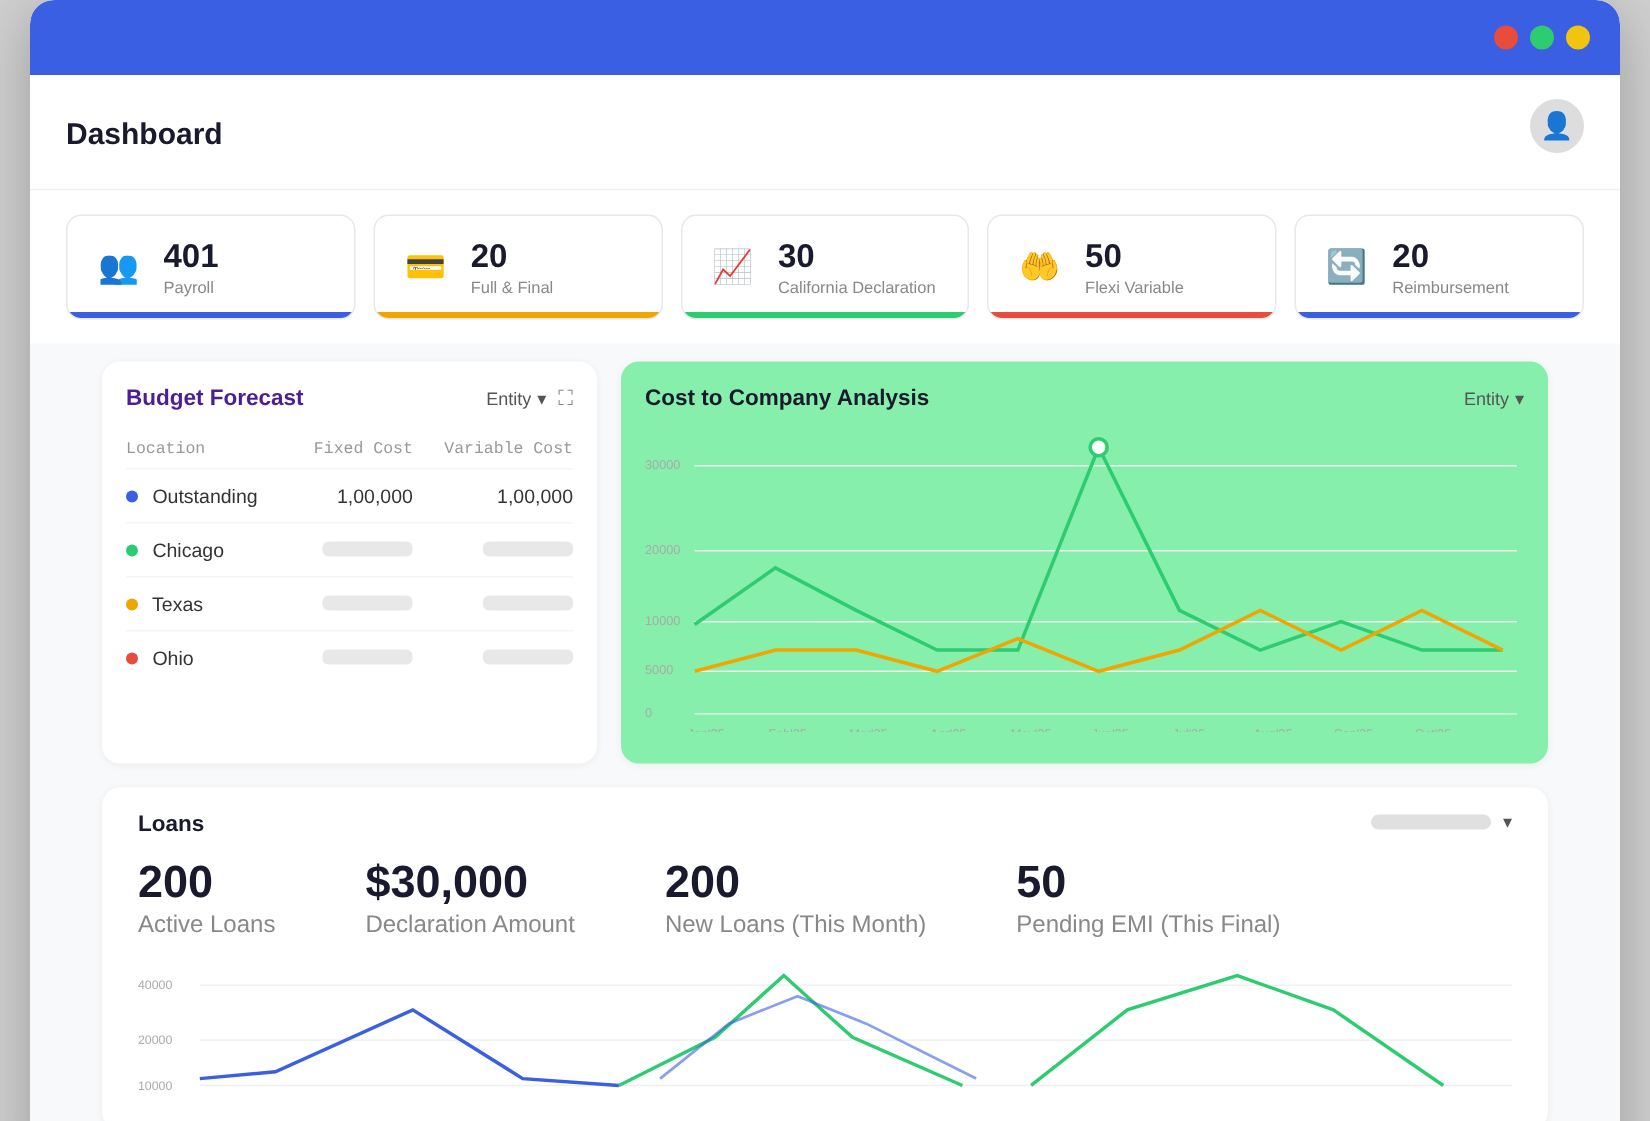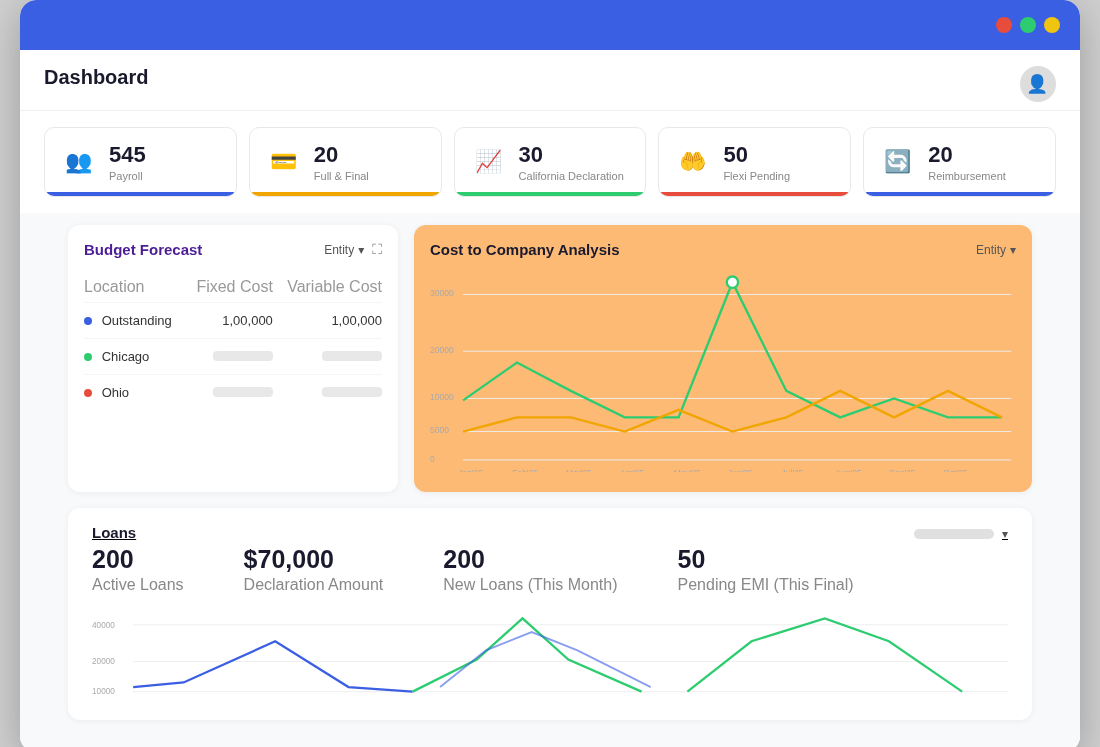--- a/index.html
+++ b/index.html
@@ -38,23 +38,23 @@
     .btn-red { background: #e74c3c; }
     .btn-green { background: #2ecc71; }
     .btn-yellow { background: #f1c40f; }
     .content {
       background: #ffffff;
       margin: 0;
       padding: 0;
     }
     .header {
       background: #fff;
-      padding: 16px 24px 8px;
-      display: flex;
-      align-items: flex-start;
+      padding: 16px 24px 24px;
+      display: flex;
+      align-items: flex-end;
       justify-content: space-between;
       border-bottom: 1px solid #f0f0f0;
     }
     .header-title {
       font-size: 20px;
       font-weight: 700;
       color: #1a1a2e;
     }
     .avatar {
       width: 36px; height: 36px;
@@ -155,25 +155,26 @@
       background: none; border: none;
       cursor: pointer;
       color: #888;
       font-size: 14px;
     }
     .budget-table {
       width: 100%;
       border-collapse: collapse;
     }
     .budget-table th {
-      font-size: 16px;
+      font-size: 11px;
       color: #999;
       text-align: left;
       padding: 6px 0;
       font-weight: 500;
+      font-family: Liberation Mono, monospace;
     }
     .budget-table th:not(:first-child) {
       text-align: right;
     }
     .budget-table td {
       padding: 10px 0;
       font-size: 13px;
       color: #333;
       border-top: 1px solid #f5f5f5;
     }
@@ -187,21 +188,21 @@
       margin-right: 6px;
     }
     .skeleton {
       display: inline-block;
       background: #e8e8e8;
       border-radius: 4px;
       height: 10px;
     }
     .chart-card {
       flex: 1;
-      background: #fdba74;
+      background: #86efac;
       border-radius: 12px;
       padding: 16px;
       box-shadow: 0 1px 6px rgba(0,0,0,0.06);
     }
     .chart-title {
       font-size: 15px;
       font-weight: 700;
       color: #1a1a2e;
     }
     .chart-area {
@@ -213,37 +214,36 @@
     }
     .loans-card {
       background: #fff;
       border-radius: 12px;
       padding: 16px 24px;
       margin: 0 24px 16px;
       box-shadow: 0 1px 6px rgba(0,0,0,0.06);
     }
     .loans-header {
       display: flex;
-      align-items: flex-end;
+      align-items: flex-start;
       justify-content: space-between;
-      margin-bottom: 4px;
-      text-decoration: underline;
+      margin-bottom: 14px;
     }
     .loans-title {
       font-size: 15px;
       font-weight: 700;
       color: #1a1a2e;
     }
     .loans-stats {
       display: flex;
       gap: 60px;
       margin-bottom: 16px;
     }
     .loan-stat-number {
-      font-size: 25px;
+      font-size: 30px;
       font-weight: 700;
       color: #1a1a2e;
     }
     .loan-stat-label {
       font-size: 16px;
       color: #888;
       margin-top: 2px;
     }
     .loans-chart-area {
       width: 100%;
@@ -264,21 +264,21 @@
 
     <div class="header">
       <span class="header-title">Dashboard</span>
       <div class="avatar">👤</div>
     </div>
 
     <div class="stat-cards" id="stat-cards-container">
     <div class="stat-card">
       <div class="stat-icon">👥</div>
       <div class="stat-info">
-        <div class="stat-number">545</div>
+        <div class="stat-number">401</div>
         <div class="stat-label">Payroll</div>
       </div>
       <div class="stat-card-bottom-bar" style="background:#3b5fe2;"></div>
     </div>
         <div class="stat-card">
       <div class="stat-icon">💳</div>
       <div class="stat-info">
         <div class="stat-number">20</div>
         <div class="stat-label">Full &amp; Final</div>
       </div>
@@ -289,21 +289,21 @@
       <div class="stat-info">
         <div class="stat-number">30</div>
         <div class="stat-label">California Declaration</div>
       </div>
       <div class="stat-card-bottom-bar" style="background:#2ecc71;"></div>
     </div>
         <div class="stat-card">
       <div class="stat-icon">🤲</div>
       <div class="stat-info">
         <div class="stat-number">50</div>
-        <div class="stat-label">Flexi Pending</div>
+        <div class="stat-label">Flexi Variable</div>
       </div>
       <div class="stat-card-bottom-bar" style="background:#e74c3c;"></div>
     </div>
         <div class="stat-card">
       <div class="stat-icon">🔄</div>
       <div class="stat-info">
         <div class="stat-number">20</div>
         <div class="stat-label">Reimbursement</div>
       </div>
       <div class="stat-card-bottom-bar" style="background:#3b5fe2;"></div>
@@ -344,20 +344,28 @@
                 <tr>
       <td>
         <span class="location-dot" style="background:#2ecc71;"></span>
         <span>Chicago</span>
       </td>
       <td><span class="skeleton" style="width:60px;"></span></td>
       <td><span class="skeleton" style="width:60px;"></span></td>
     </tr>
                 <tr>
       <td>
+        <span class="location-dot" style="background:#f0a500;"></span>
+        <span>Texas</span>
+      </td>
+      <td><span class="skeleton" style="width:60px;"></span></td>
+      <td><span class="skeleton" style="width:60px;"></span></td>
+    </tr>
+                <tr>
+      <td>
         <span class="location-dot" style="background:#e74c3c;"></span>
         <span>Ohio</span>
       </td>
       <td><span class="skeleton" style="width:60px;"></span></td>
       <td><span class="skeleton" style="width:60px;"></span></td>
     </tr>
               </tbody>
           </table>
         </div>
 
@@ -415,21 +423,21 @@
             <div style="width:80px; height:10px; background:#e0e0e0; border-radius:5px;"></div>
             <button class="dropdown-btn">▾</button>
           </div>
         </div>
         <div class="loans-stats" id="loans-stats-container">
         <div>
       <div class="loan-stat-number">200</div>
       <div class="loan-stat-label">Active Loans</div>
     </div>
             <div>
-      <div class="loan-stat-number">$70,000</div>
+      <div class="loan-stat-number">$30,000</div>
       <div class="loan-stat-label">Declaration Amount</div>
     </div>
             <div>
       <div class="loan-stat-number">200</div>
       <div class="loan-stat-label">New Loans (This Month)</div>
     </div>
             <div>
       <div class="loan-stat-number">50</div>
       <div class="loan-stat-label">Pending EMI (This Final)</div>
     </div>

